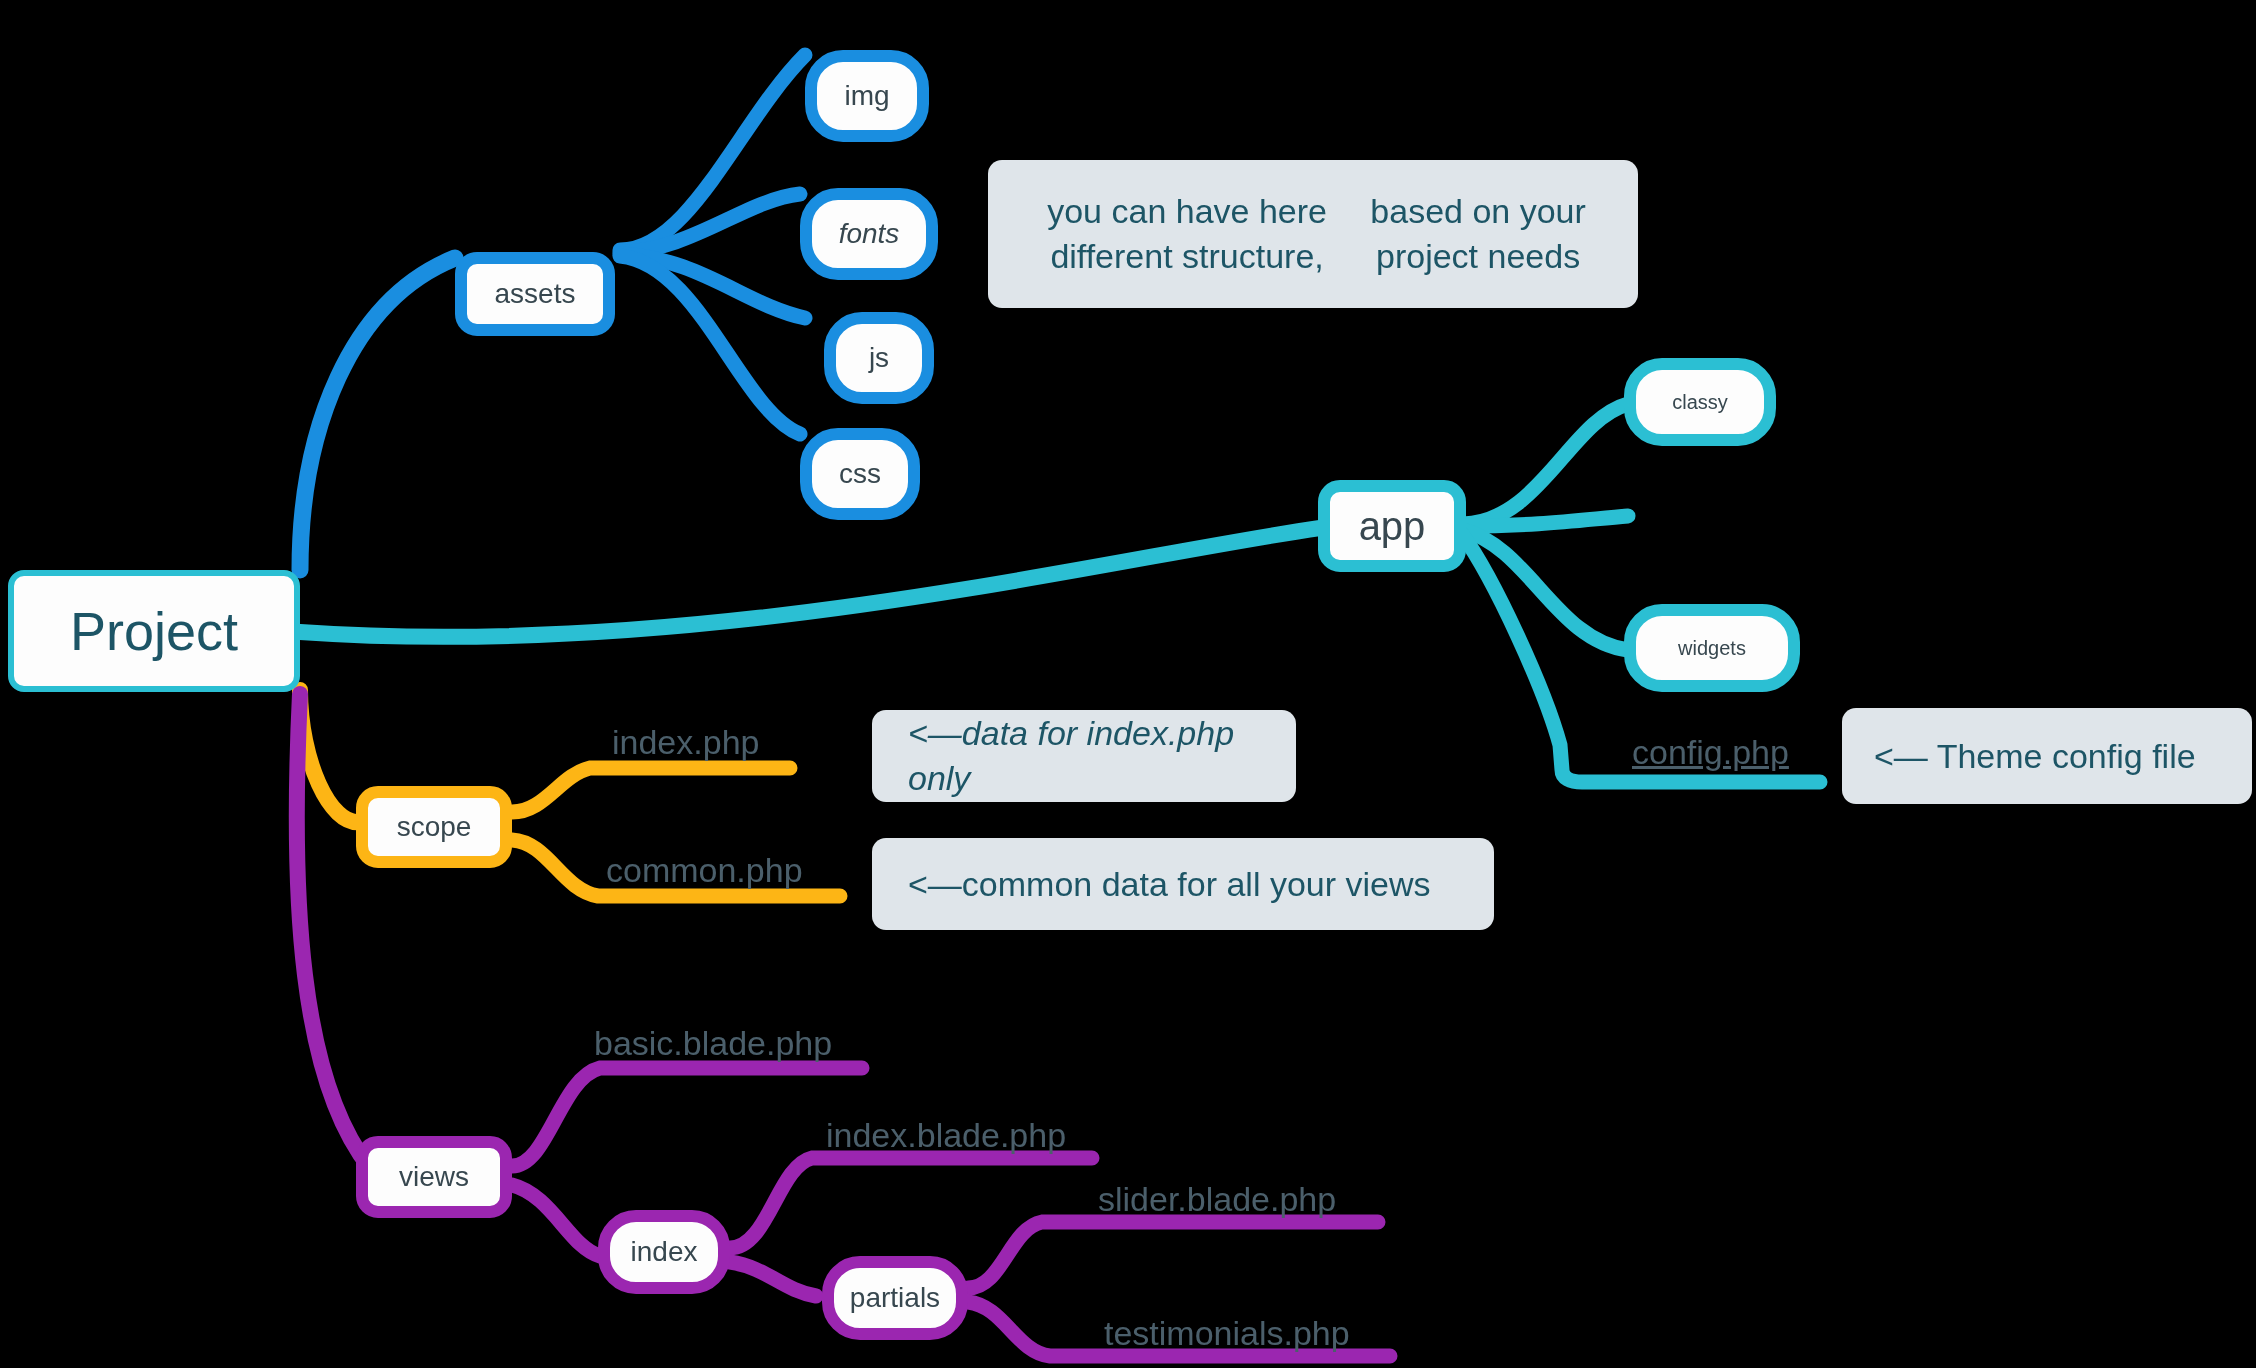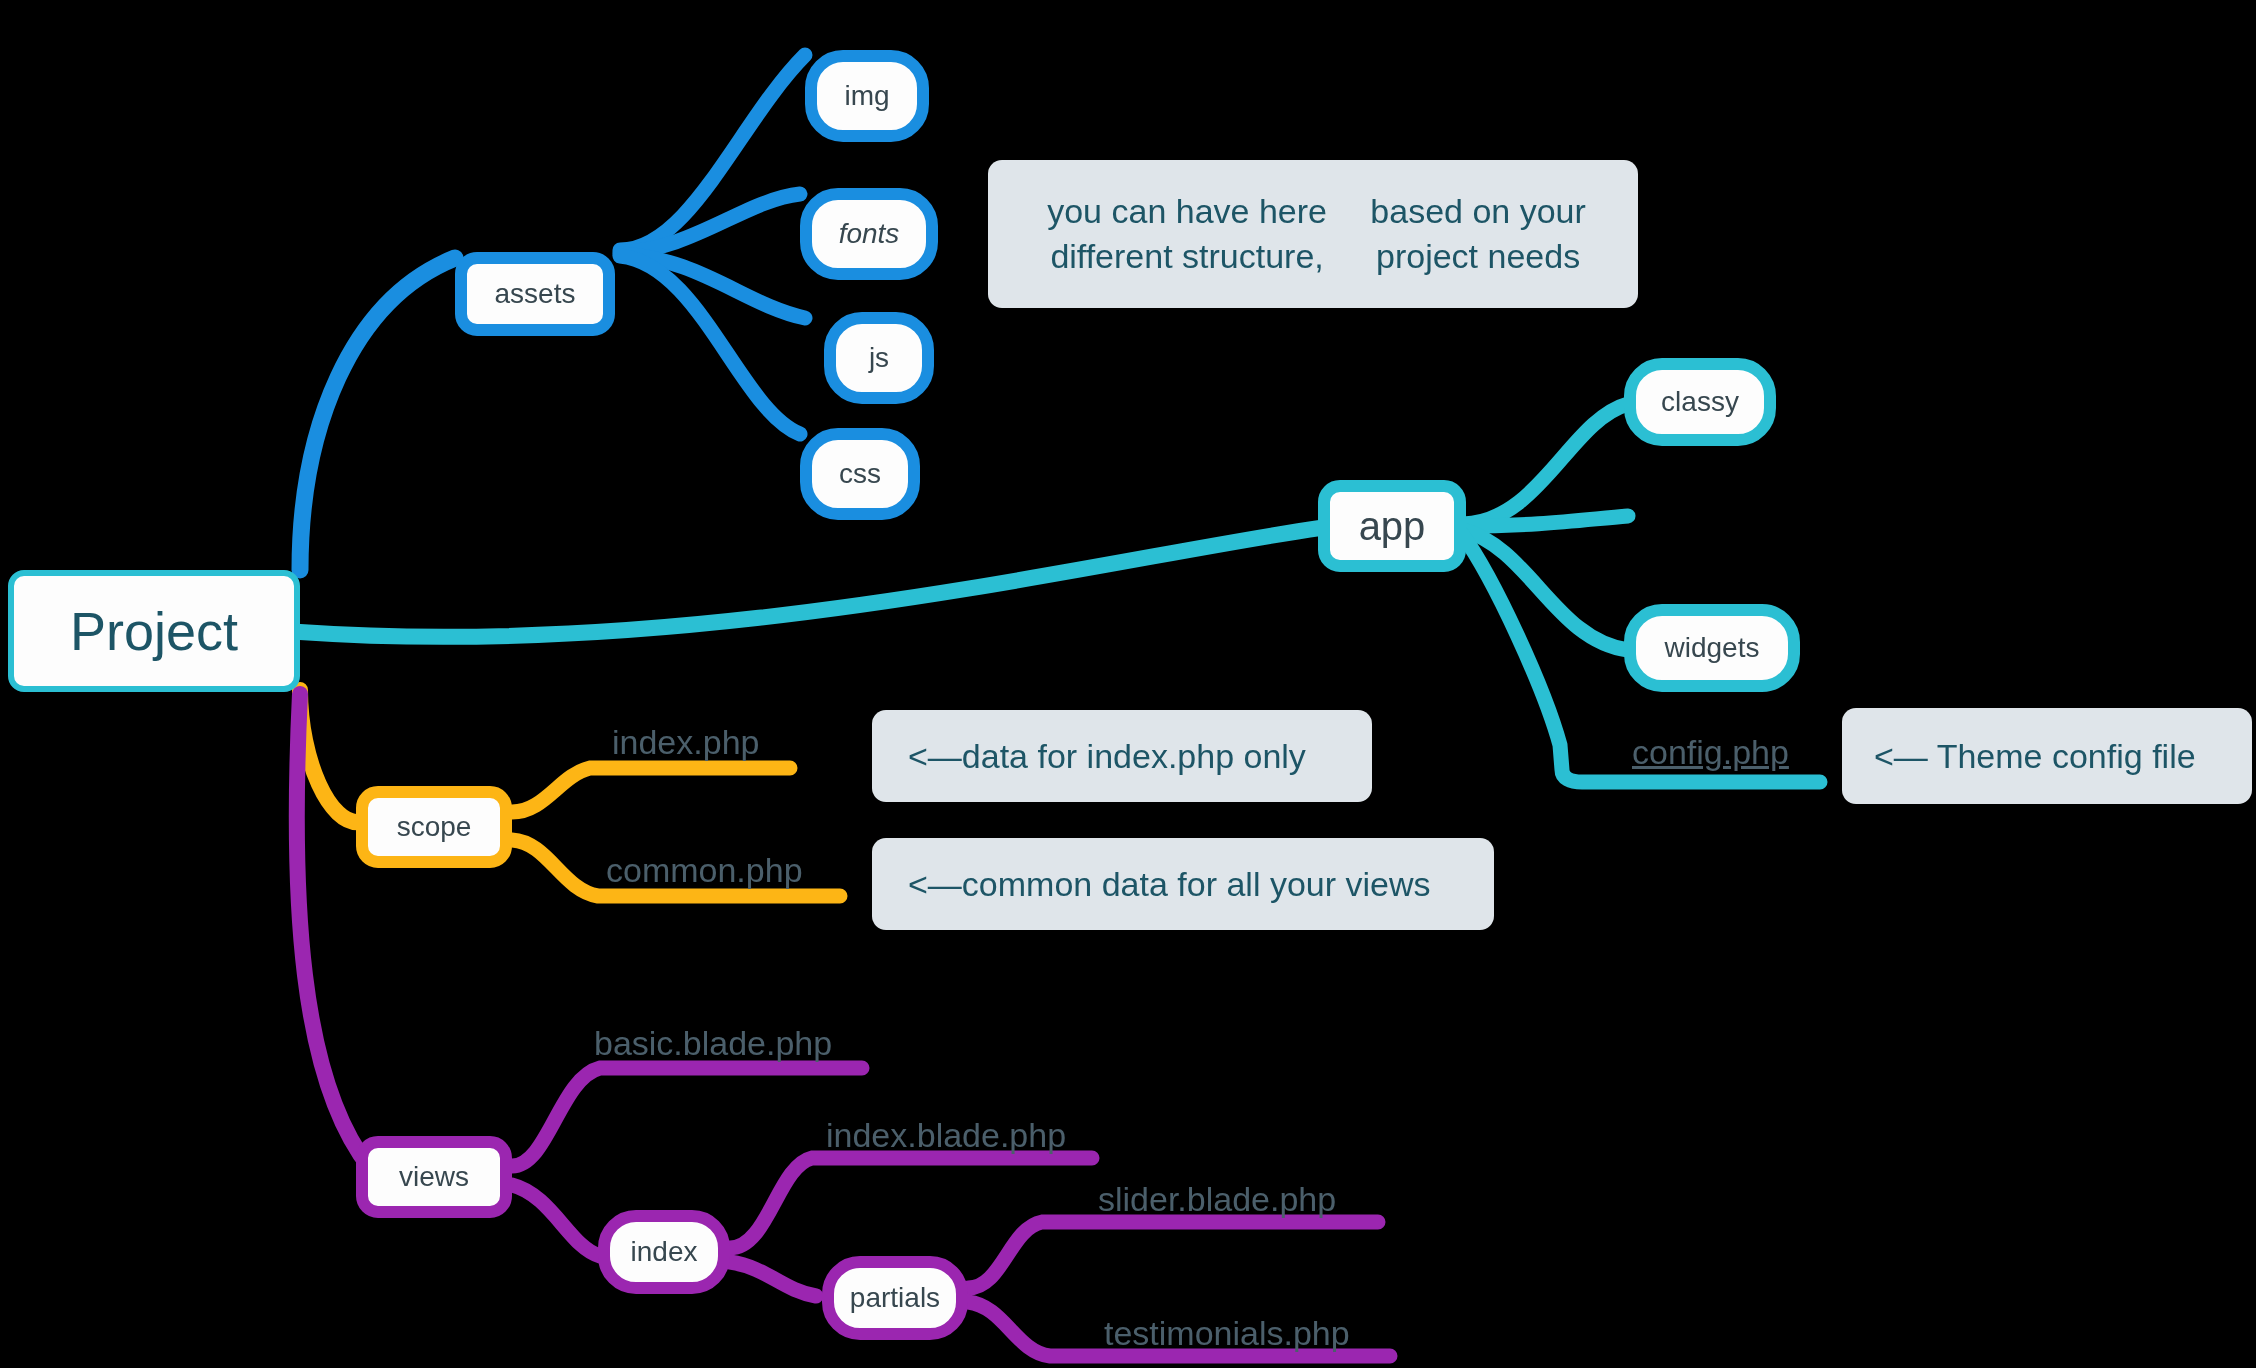--- a/index.html
+++ b/index.html
@@ -20,21 +20,21 @@
   .node span{display:block;line-height:1;}
 
   .root{
     border:6px solid #2bbfd3;
     border-radius:16px;
     font-size:54px;
     color:#1d5566;
   }
   .n-blue  { border:12px solid #1a8ee0; border-radius:22px; font-size:28px;margin-top:40px; }
   .n-blue.small{ border-radius:38px; }
-  .n-cyan  { border:12px solid #2bbfd3; border-radius:22px; font-size:28px; }
+  .n-cyan  { border:12px solid #2bbfd3; border-radius:22px; font-size:20px; }
   .n-cyan.big{ font-size:40px; }
   .n-amber { border:12px solid #fdb515; border-radius:22px; font-size:28px; }
   .n-purple{ border:12px solid #9b26b0; border-radius:22px; font-size:28px; }
   .n-purple.small{ border-radius:38px; }
 
   
   .leaf{
     position:absolute;
     color:#4b5f6b;
     font-size:34px;
@@ -151,21 +151,21 @@
   </div>
   <div class="leaf" style="left:1104px;top:1316px;">
     <span>testimonials.php</span>
   </div>
 
   <div class="note center" style="left:988px;top:160px;width:650px;height:148px;padding:0 34px;flex-direction:row;justify-content:center;">
     <div>you can have here different structure,</div>
     <div>based on your project needs</div>
   </div>
 
-  <div class="note left" style="left:872px;top:710px;width:500px;height:92px;padding:0 36px;">
+  <div class="note left" style="left:872px;top:710px;width:424px;height:92px;padding:0 36px;font-style:italic;">
     <span>&lt;—data for index.php only</span>
   </div>
 
   <div class="note left" style="left:872px;top:838px;width:622px;height:92px;padding:4px 36px;">
     <span>&lt;—common data for all your views</span>
   </div>
 
   <div class="note left" style="left:1842px;top:708px;width:410px;height:96px;padding:0 32px;">
     <span>&lt;— Theme config file</span>
   </div>

